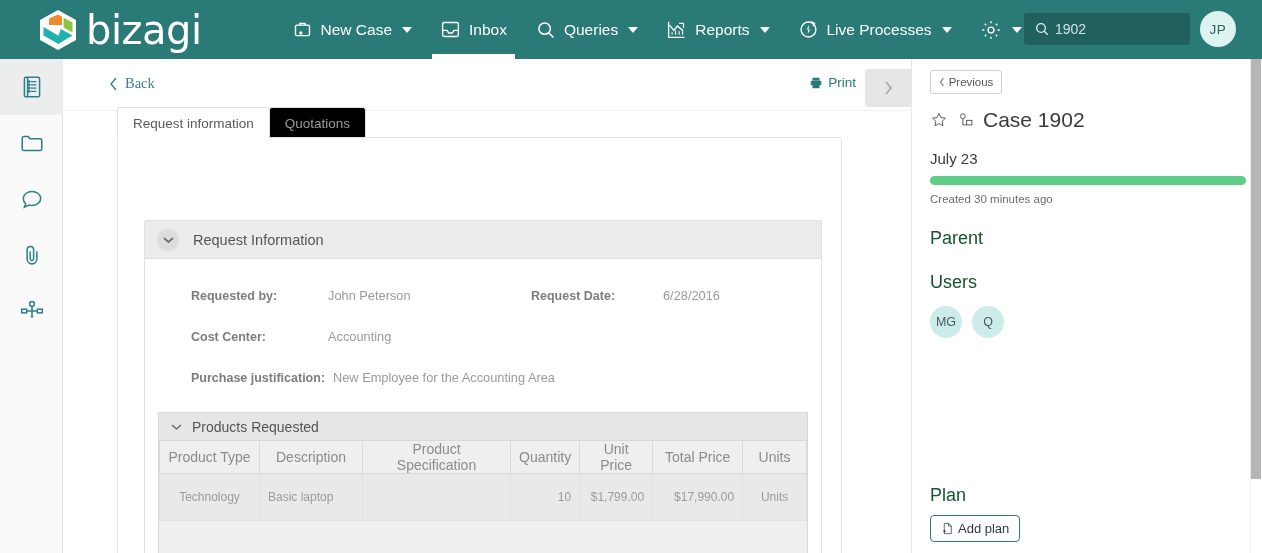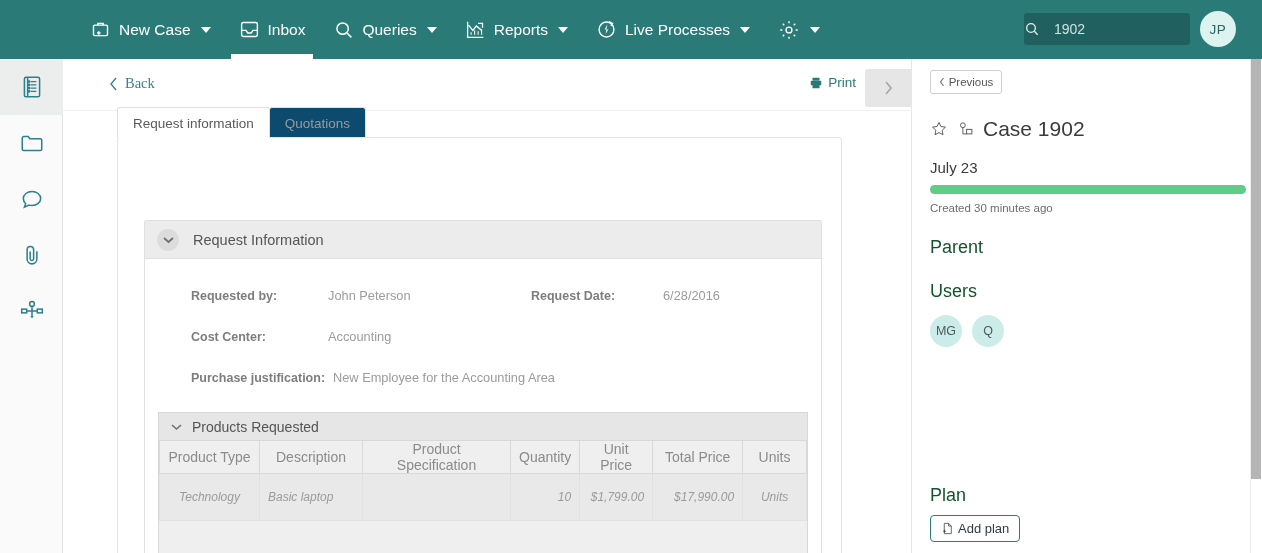--- a/index.html
+++ b/index.html
@@ -39,21 +39,21 @@
     width: 0; height: 0; margin-left: 2px;
     border-left: 5px solid transparent; border-right: 5px solid transparent;
     border-top: 6px solid #ffffff;
   }
   .nav-icon { display: inline-flex; align-items: center; }
 
   .search-box {
     position: absolute; left: 1024px; top: 13px;
     width: 166px; height: 32px;
     background: #20615f; border-radius: 3px;
-    display: flex; align-items: center; gap: 14px;
+    display: flex; align-items: center; padding-left: 10px; gap: 5px;
   }
   .search-val { color: #cfe3e2; font-size: 14px; }
   .avatar-top {
     position: absolute; left: 1200px; top: 11px;
     width: 36px; height: 36px; border-radius: 50%;
     background: #ddf3f0; color: #30625f;
     display: flex; align-items: center; justify-content: center;
     font-size: 13.5px; letter-spacing: .5px;
   }
 
@@ -96,21 +96,21 @@
     display: flex; align-items: center; justify-content: center;
     cursor: pointer;
   }
 
   
   .tabs { position: absolute; left: 117px; top: 107px; display: flex; align-items: flex-end; }
   .tab {
     height: 31px; padding: 0 15px;
     display: flex; align-items: center;
     font-size: 13.5px; color: #9a9a9a; cursor: pointer;
-    background: #0c4a6e; border: 1px solid #e0e0e0; border-bottom: none;
+    background: #000000; border: 1px solid #e0e0e0; border-bottom: none;
     border-radius: 3px 3px 0 0; margin-right: -1px;
   }
   .tab.active {
     background: #ffffff; color: #5a5a5a; border-color: #e0e0e0;
     position: relative; z-index: 3;
   }
 
   .form-card {
     position: absolute; left: 117px; top: 137px;
     width: 725px; height: 420px;
@@ -148,38 +148,38 @@
   }
   .subsection-title { font-size: 14px; color: #555555; }
   table.grid { width: 100%; border-collapse: collapse; background: #efefef; }
   table.grid th {
     font-size: 14px; color: #8b8b8b; font-weight: normal;
     height: 28px; border: 1px solid #d9d9d9; border-top: none;
     background: #efefef; padding: 0 8px;
   }
   table.grid td {
     font-size: 12px; color: #9b9b9b; height: 28px;
-    border: 1px solid #e2e2e2; background: #e9e9e9; padding: 16px 8px; font-style: italic;
+    border: 1px solid #e2e2e2; background: #e9e9e9; padding: 16px 8px;
   }
   td.dark { color: #4d4d4d; }
   .grid-filler { height: 32px; background: #efefef; }
 
   
   .rpanel {
     position: absolute; left: 912px; top: 59px;
     width: 338px; height: 494px; background: #ffffff;
     padding: 0 18px;
   }
   .prev-btn {
     margin-top: 11px; width: 72px; height: 24px;
     border: 1px solid #cfcfcf; border-radius: 3px; background: #ffffff;
     color: #575757; font-size: 11.5px; cursor: pointer;
     display: flex; align-items: center; justify-content: center; gap: 4px;
   }
-  .case-hd { display: flex; align-items: center; gap: 8px; margin-top: 23px; }
+  .case-hd { display: flex; align-items: center; gap: 8px; margin-top: 14px; }
   .case-title { font-size: 21px; color: #3b3b3b; }
   .case-date { margin-top: 18px; font-size: 15px; color: #3b3b3b; }
   .progress {
     margin-top: 9px; width: 316px; height: 9px;
     border-radius: 5px; background: #5fcc87;
   }
   .created { margin-top: 8px; font-size: 11.5px; color: #6d6d6d; }
   .sec-hd { margin-top: 23px; font-size: 18px; color: #14532d; }
   .parent-btn {
     margin-top: 11px; height: 31px; padding: 0 14px;
@@ -211,20 +211,32 @@
   }
   svg { display: block; }
 </style>
 </head>
 <body>
 
 <div class="app">
 
   <div class="topbar">
 
+    <div class="logo-wrap">
+      <span class="logo-mark">
+        <svg viewBox="0 0 44 44" width="44" height="44">
+          <polygon points="22,2 40,12 40,32 22,42 4,32 4,12" fill="#ffffff"></polygon>
+          <polygon points="22,6.5 26,8.8 26,17 13,17 13,10.6" fill="#f08a2e"></polygon>
+          <polygon points="27.6,9.7 36.5,14.6 36.5,24.5 27.6,19.4" fill="#8cc63f"></polygon>
+          <polygon points="7.5,19 23,28 23,36.3 7.5,27.6" fill="#1fb2ac"></polygon>
+          <polygon points="24.8,21 36.5,27.6 22,36 22,29.2" fill="#1fb2ac"></polygon>
+        </svg>
+      </span>
+      <span class="logo-text">bizagi</span>
+    </div>
 
     <div class="nav">
 
       <div class="nav-item">
         <span class="nav-icon">
           <svg width="21" height="21" viewBox="0 0 24 24" fill="none" stroke="#ffffff" stroke-width="1.6">
             <rect x="4" y="7" width="16" height="12" rx="1.5"></rect>
             <path d="M9 7V5h6v2"></path>
             <path d="M8 16h4M10 14v4" stroke-width="1.8"></path>
           </svg>

